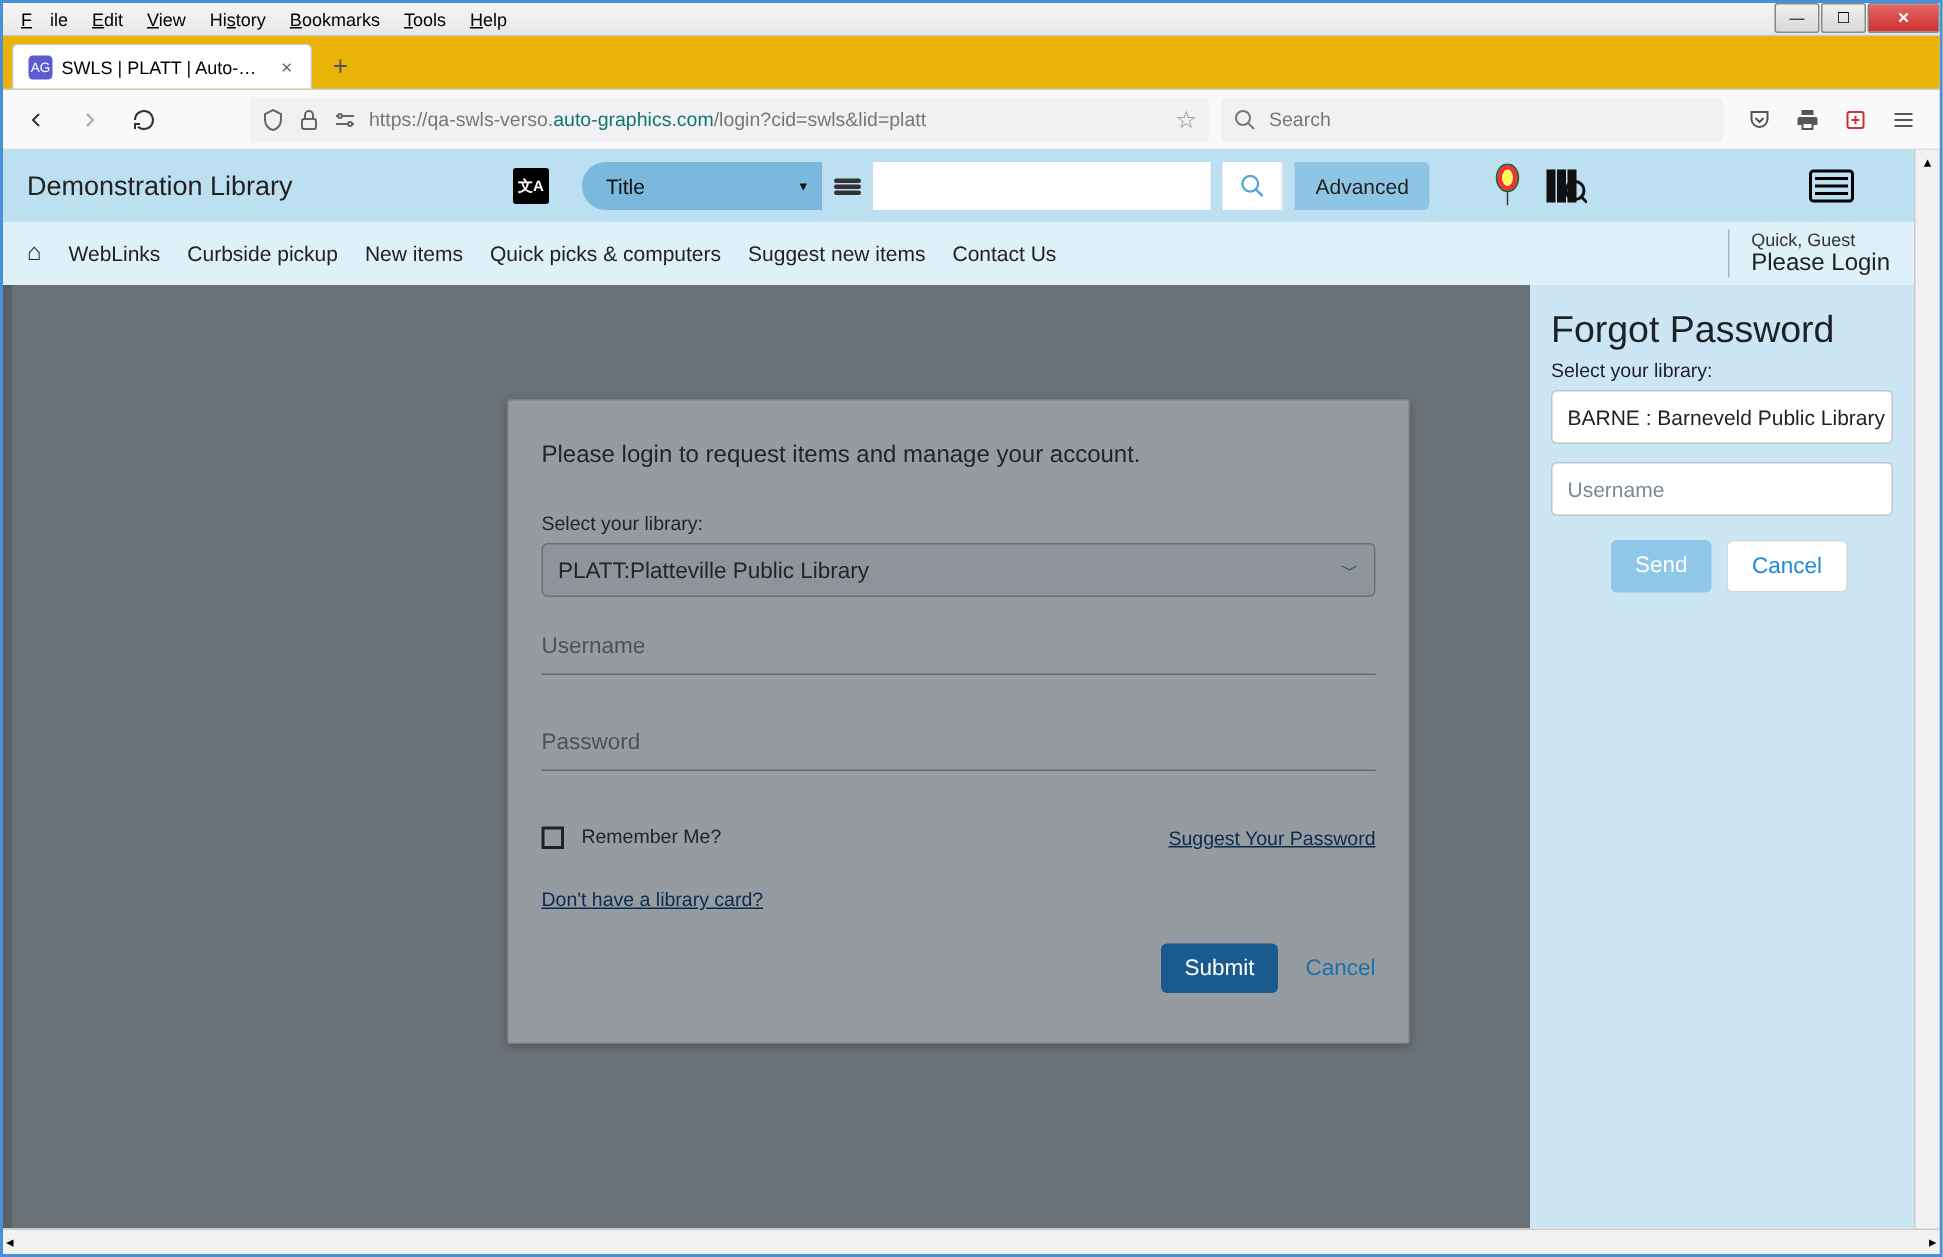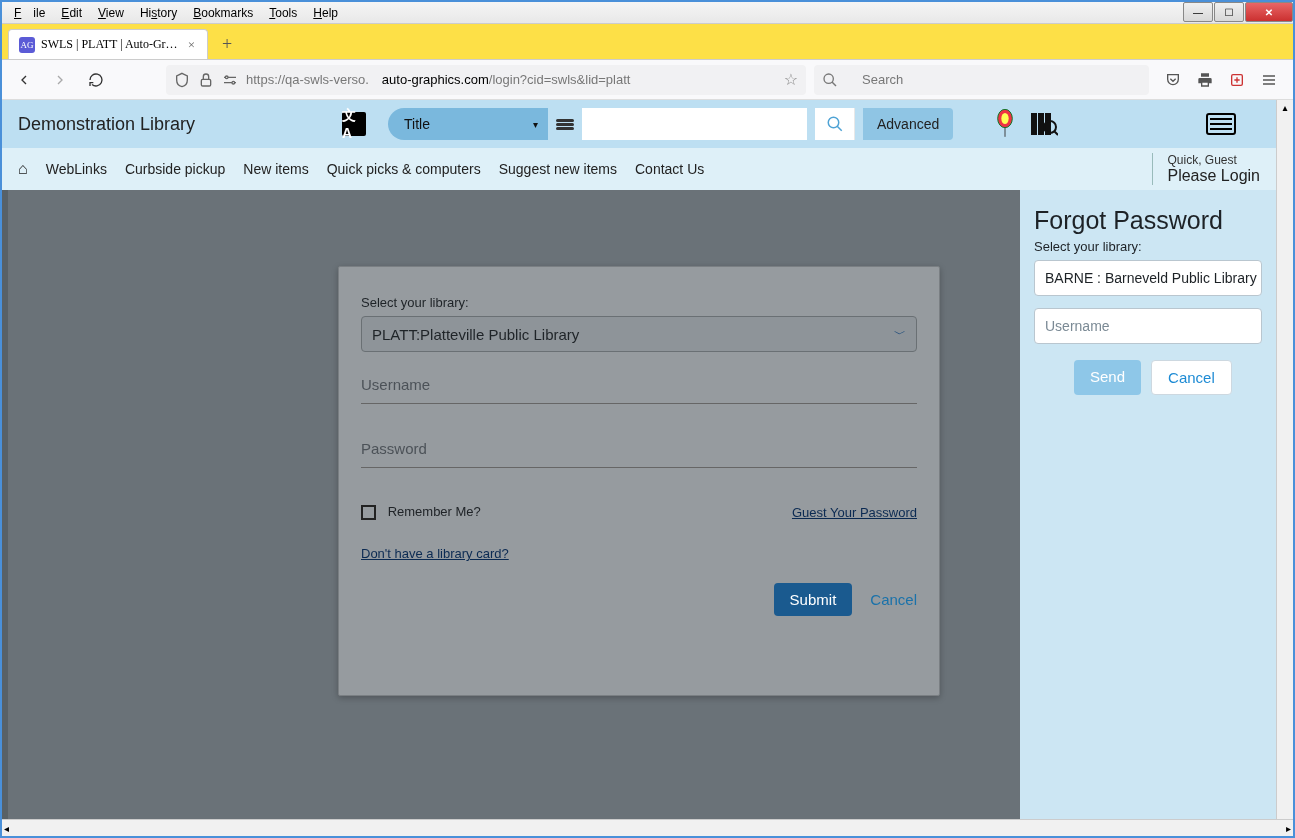--- a/index.html
+++ b/index.html
@@ -8,51 +8,51 @@
   
   .window { width: 1295px; height: 838px; border: 2px solid #4a90d9; display: flex; flex-direction: column; position: relative; }
   .menubar { height: 22px; background: linear-gradient(#f5f5f5, #e8e8e8); display: flex; align-items: center; padding: 0 6px; gap: 4px; font-size: 12px; border-bottom: 1px solid #ccc; position: relative; }
   .menubar span { padding: 2px 6px; cursor: default; }
   .menubar span u { text-decoration: underline; }
   .window-controls { position: absolute; right: 0; top: 0; display: flex; }
   .win-btn { width: 30px; height: 20px; border: 1px solid #888; background: linear-gradient(#f0f0f0,#d8d8d8); display: flex; align-items: center; justify-content: center; font-size: 10px; border-radius: 2px; margin-left:1px;}
   .win-btn.close { background: linear-gradient(#e96666,#cb3030); color:#fff; font-weight:bold; width:48px;}
   
   
-  .tabstrip { height: 36px; background: #fde047; display: flex; align-items: flex-end; padding: 0 6px; border-bottom: 1px solid #ccc; font-family: Liberation Serif, serif;}
+  .tabstrip { height: 36px; background: #eab308; display: flex; align-items: flex-end; padding: 0 6px; border-bottom: 1px solid #ccc;}
   .tab { display: flex; align-items: center; gap: 6px; background: #fff; border: 1px solid #ccc; border-bottom: none; border-radius: 4px 4px 0 0; padding: 6px 10px; font-size: 12px; max-width: 200px; height:30px; }
   .tab .favicon { width: 16px; height: 16px; background: #5b5bd6; border-radius: 3px; display:flex;align-items:center;justify-content:center;color:#fff;font-size:9px;}
   .tab .tab-title { white-space: nowrap; overflow: hidden; text-overflow: ellipsis; flex:1;}
   .tab .tab-close { font-size: 13px; color:#666; padding:0 2px;}
   .newtab { width: 30px; height: 30px; display:flex; align-items:center; justify-content:center; font-size:18px; color:#555; margin-left:4px;}
   
   
   .urlbar-row { height: 40px; background:#f9f9fb; display:flex; align-items:center; padding: 4px 8px; gap:8px; border-bottom: 1px solid #ddd;}
   .nav-btn { width:28px; height:28px; display:flex; align-items:center; justify-content:center; color:#555; border-radius:4px; }
   .nav-btn svg { width:16px; height:16px; }
   .urlbar { flex: 0 0 640px; height:30px; background:#f1f1f3; border-radius:4px; display:flex; align-items:center; padding:0 8px; gap:8px; color:#555; font-size:13px;}
   .urlbar .url-text { flex:1; white-space:nowrap; overflow:hidden;}
-  .urlbar .url-text .domain { color:#000000;margin-left:13px; }
+  .urlbar .url-text .domain { color:#0f766e; }
   .urlbar .url-text .rest { color:#777; }
-  .searchbar { flex:1; height:30px; background:#f1f1f3; border-radius:4px; display:flex; align-items:center; padding:0 8px; gap:24px; color:#777;}
+  .searchbar { flex:1; height:30px; background:#f1f1f3; border-radius:4px; display:flex; align-items:center; padding:0 8px; gap:8px; color:#777;}
   .toolbar-right { display:flex; gap:16px; align-items:center; padding:0 8px;}
   .icon16 { width:16px; height:16px; }
   
   
   .app-area { flex:1; position:relative; display:flex; flex-direction:column; overflow:hidden; }
   .app-scroll { position:absolute; top:0; right:0; bottom:0; width:17px; background:#f1f1f1; border-left:1px solid #ccc; display:flex; flex-direction:column; justify-content:space-between; align-items:center;}
   .app-scroll .arrow { font-size:10px; padding:2px; }
   .app-scroll-h { position:absolute; left:0; right:0; bottom:0; height:17px; background:#f1f1f1; border-top:1px solid #ccc; display:flex; justify-content:space-between; align-items:center;}
   .app-scroll-h .arrow { font-size:10px; padding:2px; }
   
   
   .app-header { height: 48px; background:#bddff2; display:flex; align-items:center; padding: 0 16px; gap:12px; position:relative; margin-right:17px;}
   .lib-name { font-size:18px; color:#222; font-weight:400; }
   .header-mid { position:absolute; left:340px; display:flex; align-items:center; gap:8px;}
-  .lang-icon { width:24px; height:24px; background:#000; color:#fff; font-size:14px; display:flex; align-items:center; justify-content:center; font-weight:bold; border-radius:2px;}
+  .lang-icon { width:24px; height:24px; background:#000; color:#fff; font-size:10px; display:flex; align-items:center; justify-content:center; font-weight:bold; border-radius:2px;}
   .search-type { width:160px; height:32px; background:#7ab8dd; border-radius:16px 0 0 16px; display:flex; align-items:center; padding:0 10px 0 16px; color:#111; font-size:14px; justify-content:space-between;gap:40px;}
   .search-type .chev { font-size:10px; }
   .db-icon { width:18px; display:flex; flex-direction:column; gap:1px;}
   .db-icon div { height:3px; background:#333; border-radius:2px;}
   .search-input { width:225px; height:32px; background:#fff; border:none;}
   .search-go { width:40px; height:32px; background:#fff; display:flex; align-items:center; justify-content:center; border-right:1px solid #e8e8e8;}
   .search-go svg { width:18px; height:18px; stroke:#4fa3d5;}
   .adv-btn { height:32px; background:#8fc5e4; padding:16px 14px; display:flex; align-items:center; border-radius:0 4px 4px 0; color:#222; font-size:14px;}
   .header-right-icons { position:absolute; right:40px; display:flex; gap:14px; align-items:center;}
   .balloon-icon { width:22px; height:30px; }
@@ -247,33 +247,34 @@
       <div class="nav-right">
         <div class="greet">Quick, Guest</div>
         <div class="login">Please Login</div>
       </div>
     </div>
 
     <div class="content-wrap">
       <div class="dimmed-bg">
         <div class="inner-area"></div>
         <div class="login-card">
+          <h3>Please login to request items and manage your account.</h3>
           <label>Select your library:</label>
           <div class="lib-select">
             <span>PLATT:Platteville Public Library</span>
             <span class="chev">﹀</span>
           </div>
           <div class="underline-input"><span style="color:#4c5258">Username</span></div>
           <div class="underline-input"><span style="color:#4c5258">Password</span></div>
           <div class="row-between">
             <div>
               <span class="checkbox"></span>
               <span>Remember Me?</span>
             </div>
-            <a class="link-u">Guest Your Password</a>
+            <a class="link-u">Suggest Your Password</a>
           </div>
           <a class="link-u">Don't have a library card?</a>
           <div style="height:22px"></div>
           <div class="login-actions">
             <div class="submit-btn"><span>Submit</span></div>
             <span class="cancel-link">Cancel</span>
           </div>
         </div>
       </div>
 

